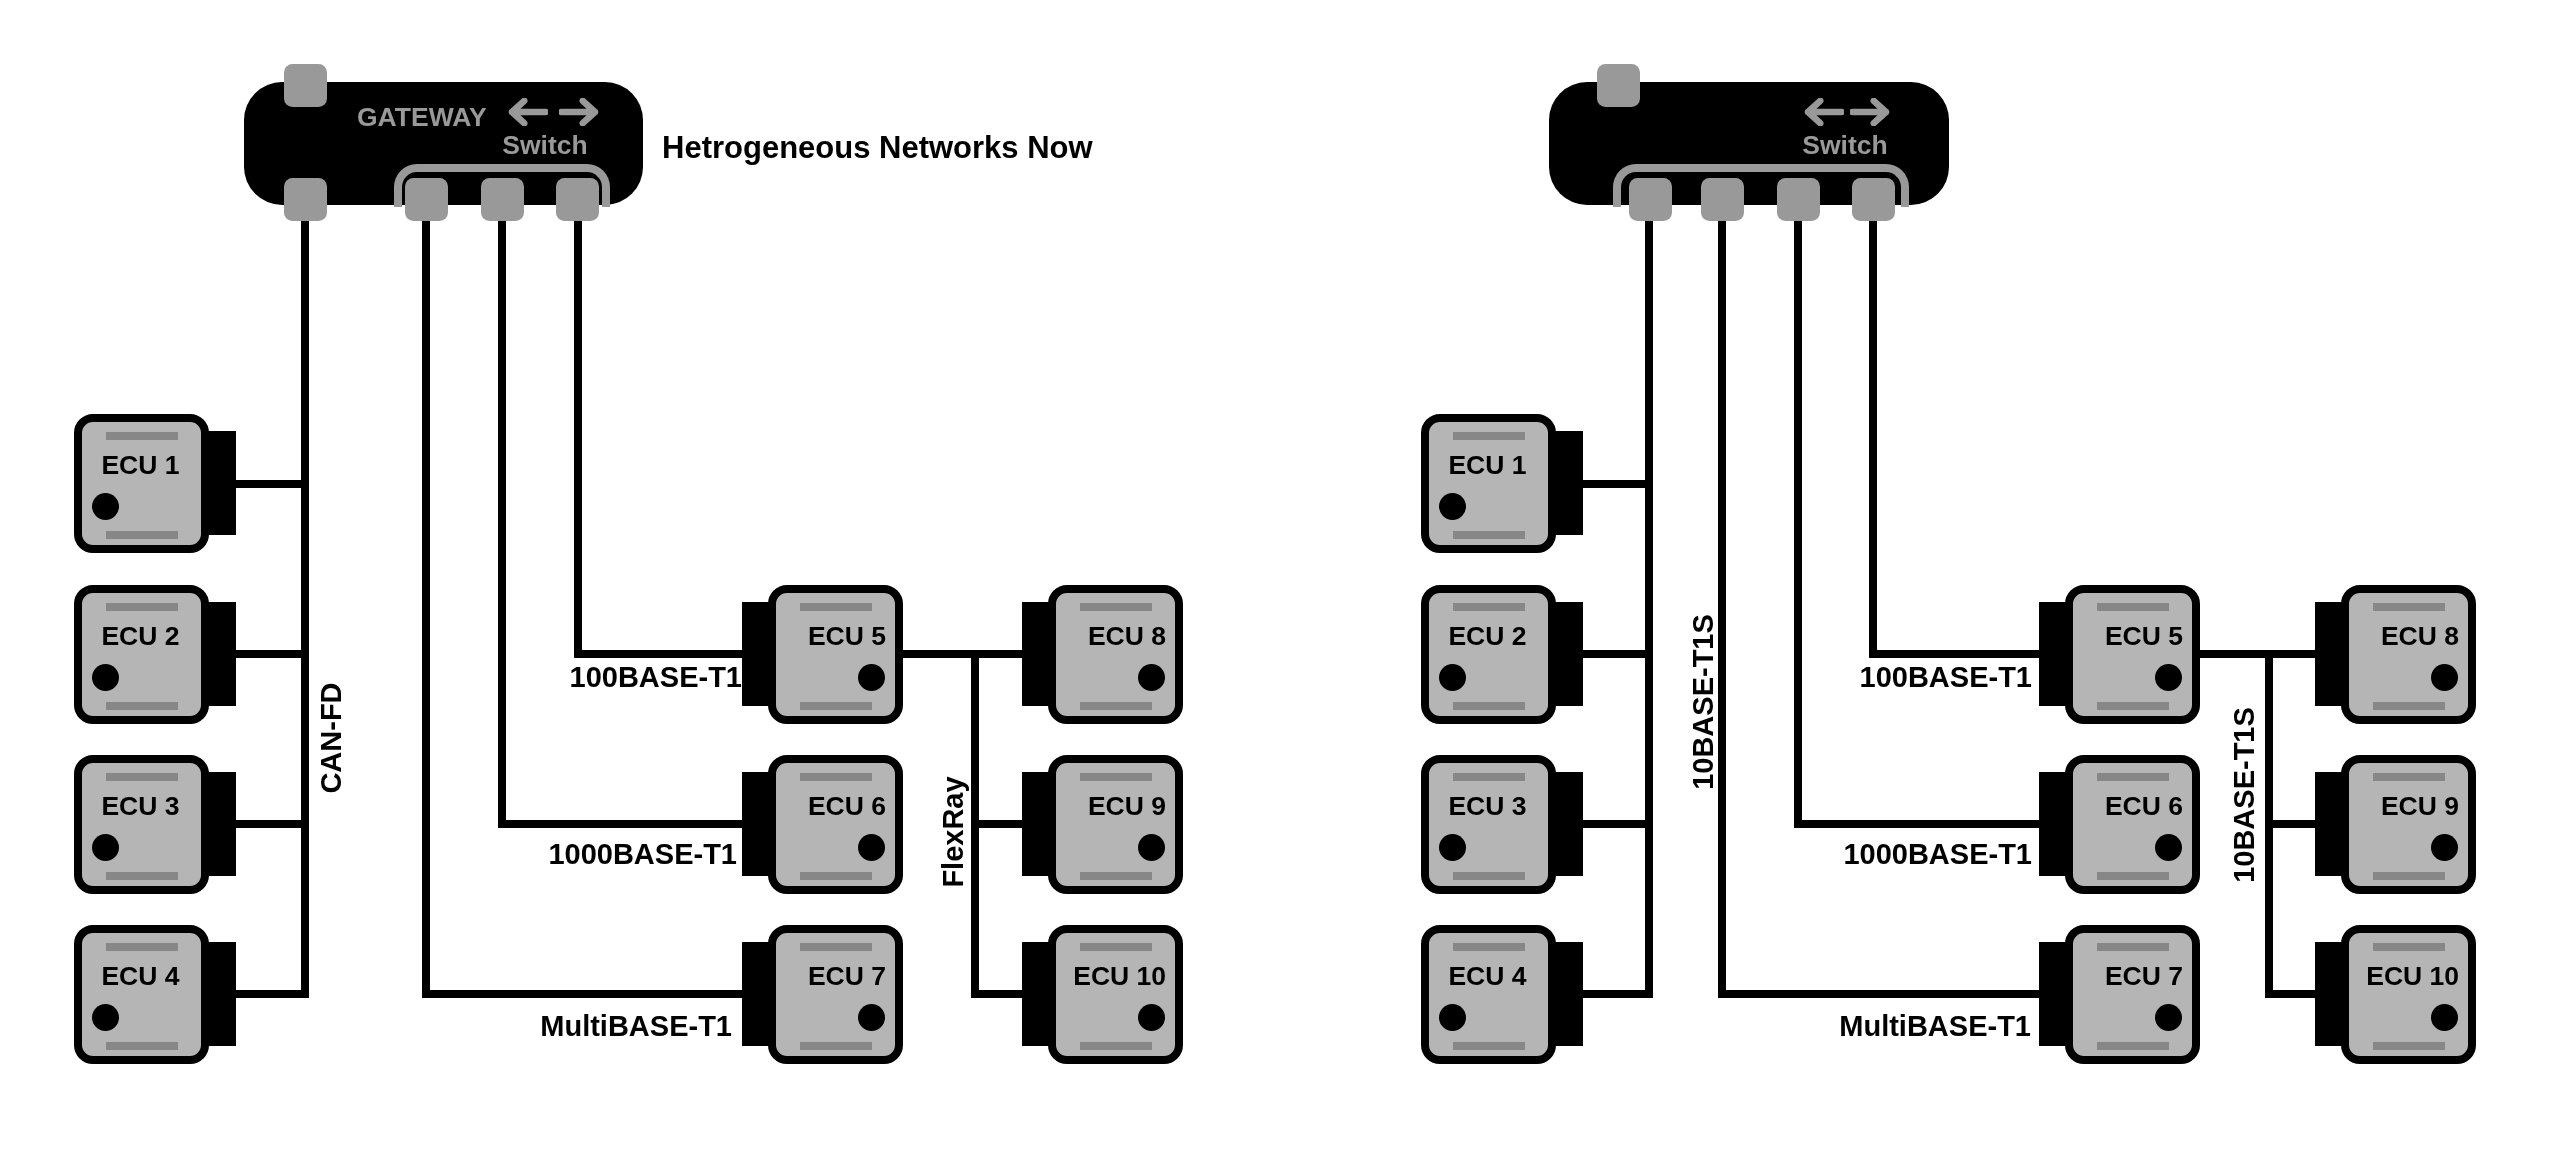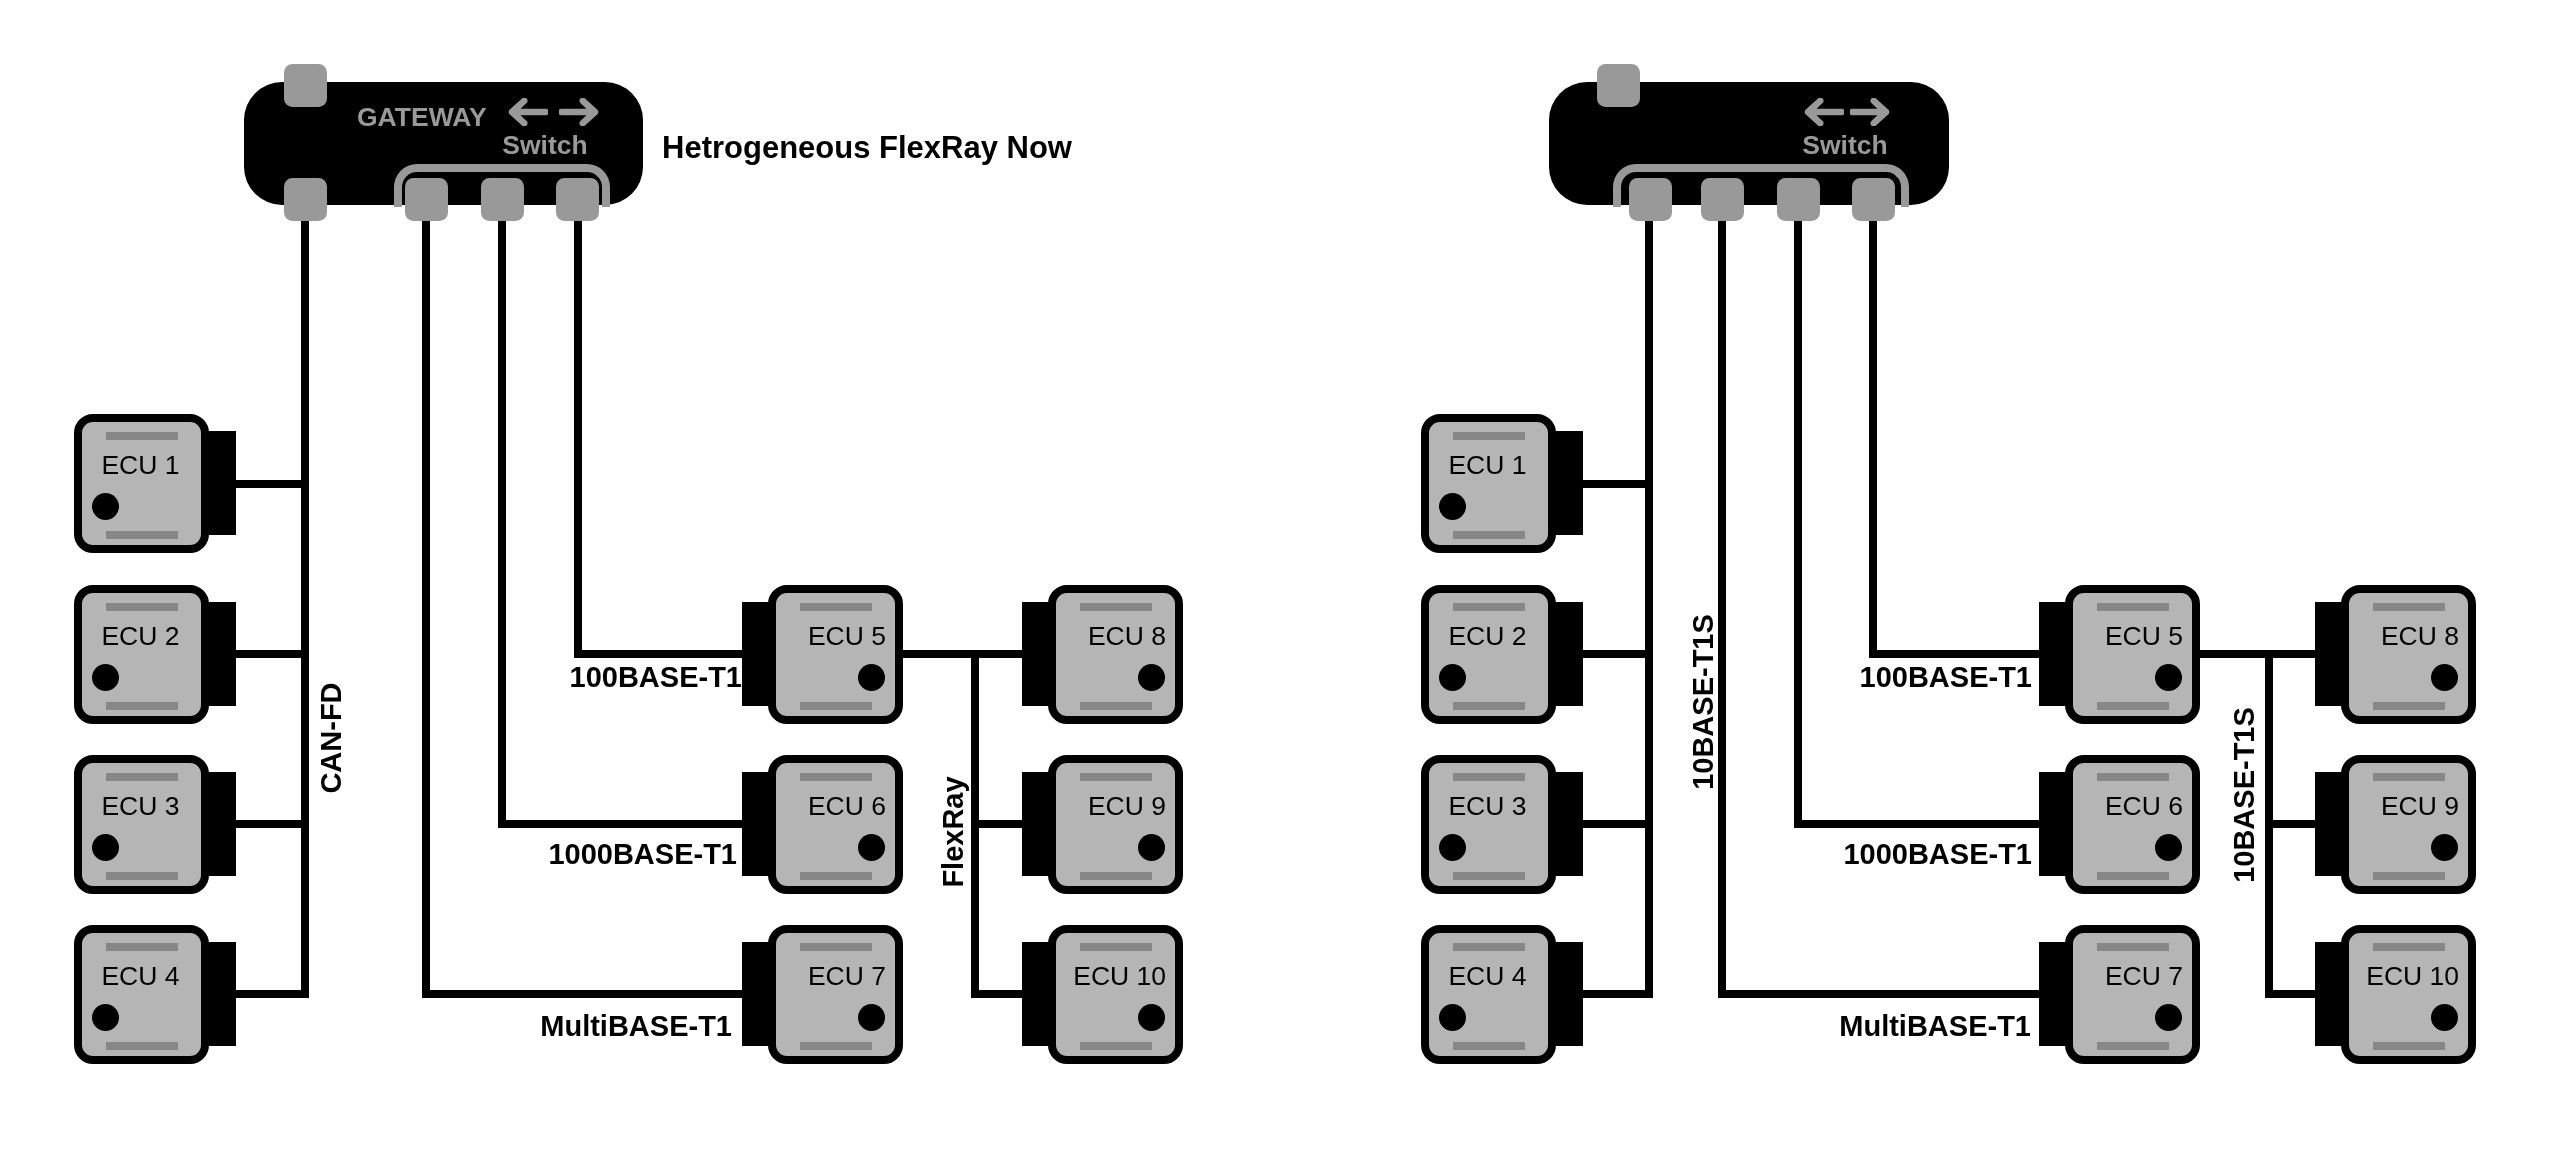--- a/index.html
+++ b/index.html
@@ -34,21 +34,21 @@
   .ecu .body{position:absolute;inset:0;background:var(--gray-body,#b5b5b5);
              border:8.5px solid var(--line-black,#000);border-radius:19px;}
   .ecu .bar{position:absolute;left:50%;transform:translateX(-50%);width:72px;height:7.6px;
             background:var(--gray-bar,#878787);}
   .ecu .bar.t{top:18px;}
   .ecu .bar.b{top:117px;}
   .ecu .dot{position:absolute;top:79px;width:27.4px;height:27.4px;border-radius:50%;
             background:var(--line-black,#000);}
   .ecu.tr .dot{left:18px;}
   .ecu.tl .dot{right:18px;}
-  .ecu .label{position:absolute;top:38px;font-size:26.5px;font-weight:400;line-height:26.5px;
+  .ecu .label{position:absolute;top:38px;font-size:26.5px;font-weight:700;line-height:26.5px;
               color:var(--line-black,#000);white-space:nowrap;}
   .ecu.tr .label{left:27.4px;}
   .ecu.tl .label{right:17px;}
 </style>
 </head>
 <body>
 
 <div class="canvas">
 
   <div class="diagram">
@@ -78,21 +78,21 @@
     <span class="port" style="left:556px;top:178px"></span>
     <div class="devlabel" style="left:357px;top:104px">GATEWAY</div>
     <svg class="arrow" style="left:506px;top:98px" width="42" height="28" viewBox="0 0 44 30">
         <path d="M42 15 H6 M19 3 L6 15 L19 27"></path>
       </svg>
     <svg class="arrow" style="left:559px;top:98px" width="42" height="28" viewBox="0 0 44 30">
         <path d="M2 15 H38 M25 3 L38 15 L25 27"></path>
       </svg>
     <div class="devlabel c" style="left:490px;top:132px;width:110px">Switch</div>
 
-    <div class="title" style="left:662px;top:132px">Hetrogeneous FlexRay Now</div>
+    <div class="title" style="left:662px;top:132px">Hetrogeneous Networks Now</div>
 
     <div class="dlabel vlabel" style="left:331px;top:738px">CAN-FD</div>
     <div class="dlabel r" style="left:568px;top:663px;width:174px">100BASE-T1</div>
     <div class="dlabel r" style="left:544px;top:840px;width:193px">1000BASE-T1</div>
     <div class="dlabel r" style="left:539px;top:1012px;width:193px">MultiBASE-T1</div>
     <div class="dlabel vlabel" style="left:953px;top:832px">FlexRay</div>
 
     <div class="ecu tr" style="left:74px;top:414px">
         <span class="tab"></span>
         <span class="body"></span>

